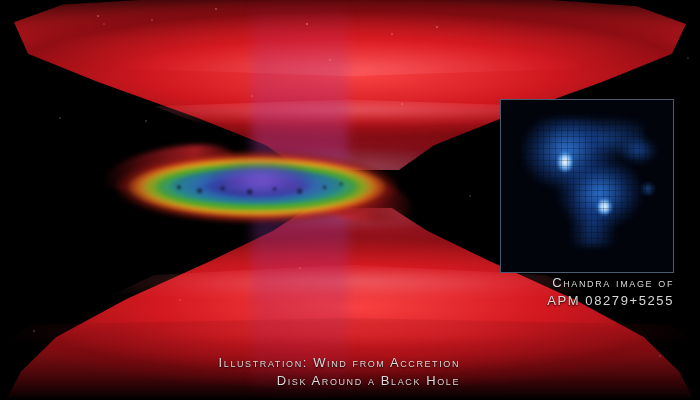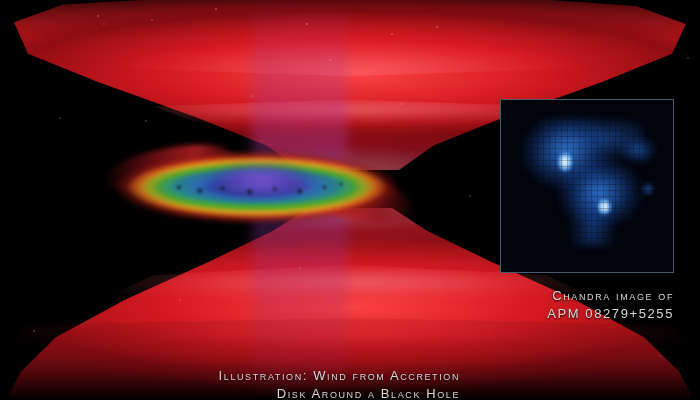--- a/index.html
+++ b/index.html
@@ -343,21 +343,20 @@
   
   .caption {
     position: absolute;
     color: #d8d8d8;
     font-variant: small-caps;
     letter-spacing: 1.6px;
     font-weight: 400;
     line-height: 1.42;
     text-shadow: 0 1px 2px rgba(0,0,0,0.95);
     white-space: pre-line;
-    margin-top: 13px;
   }
   #chandra-caption {
     left: 432px;
     top: 274px;
     width: 242px;
     text-align: right;
     font-size: 13px;
   }
   #illustration-caption {
     left: 120px;

